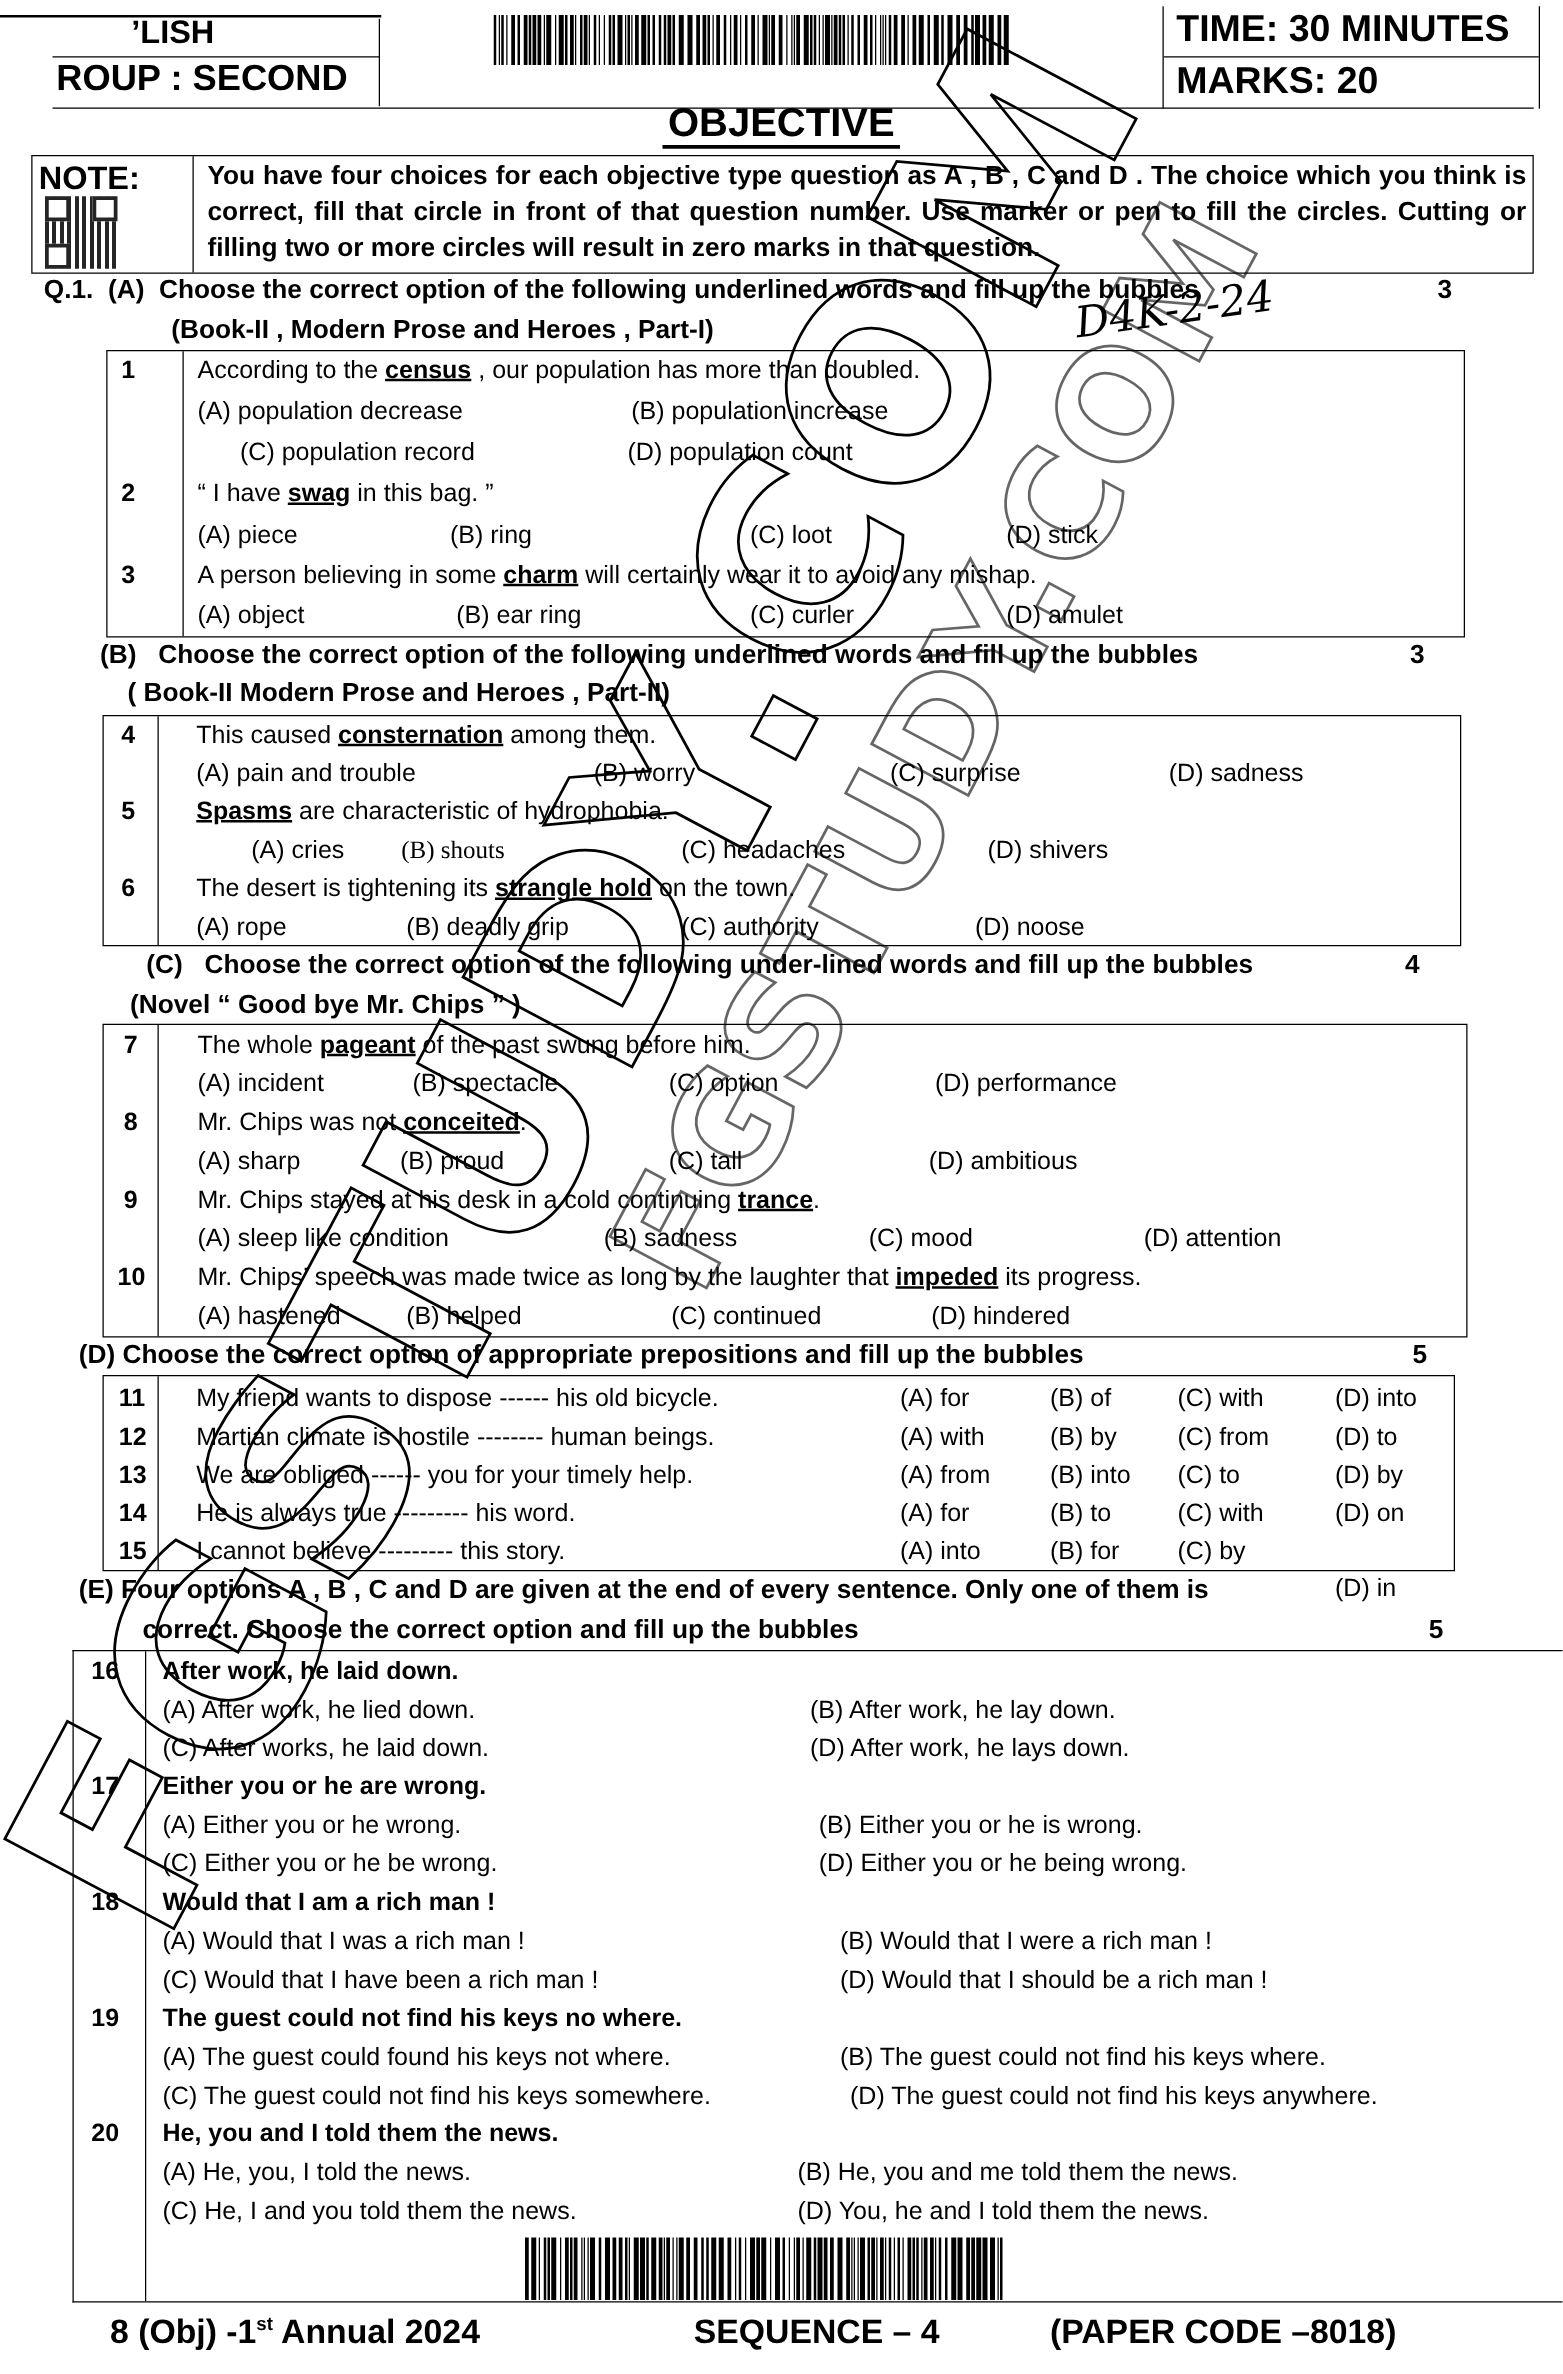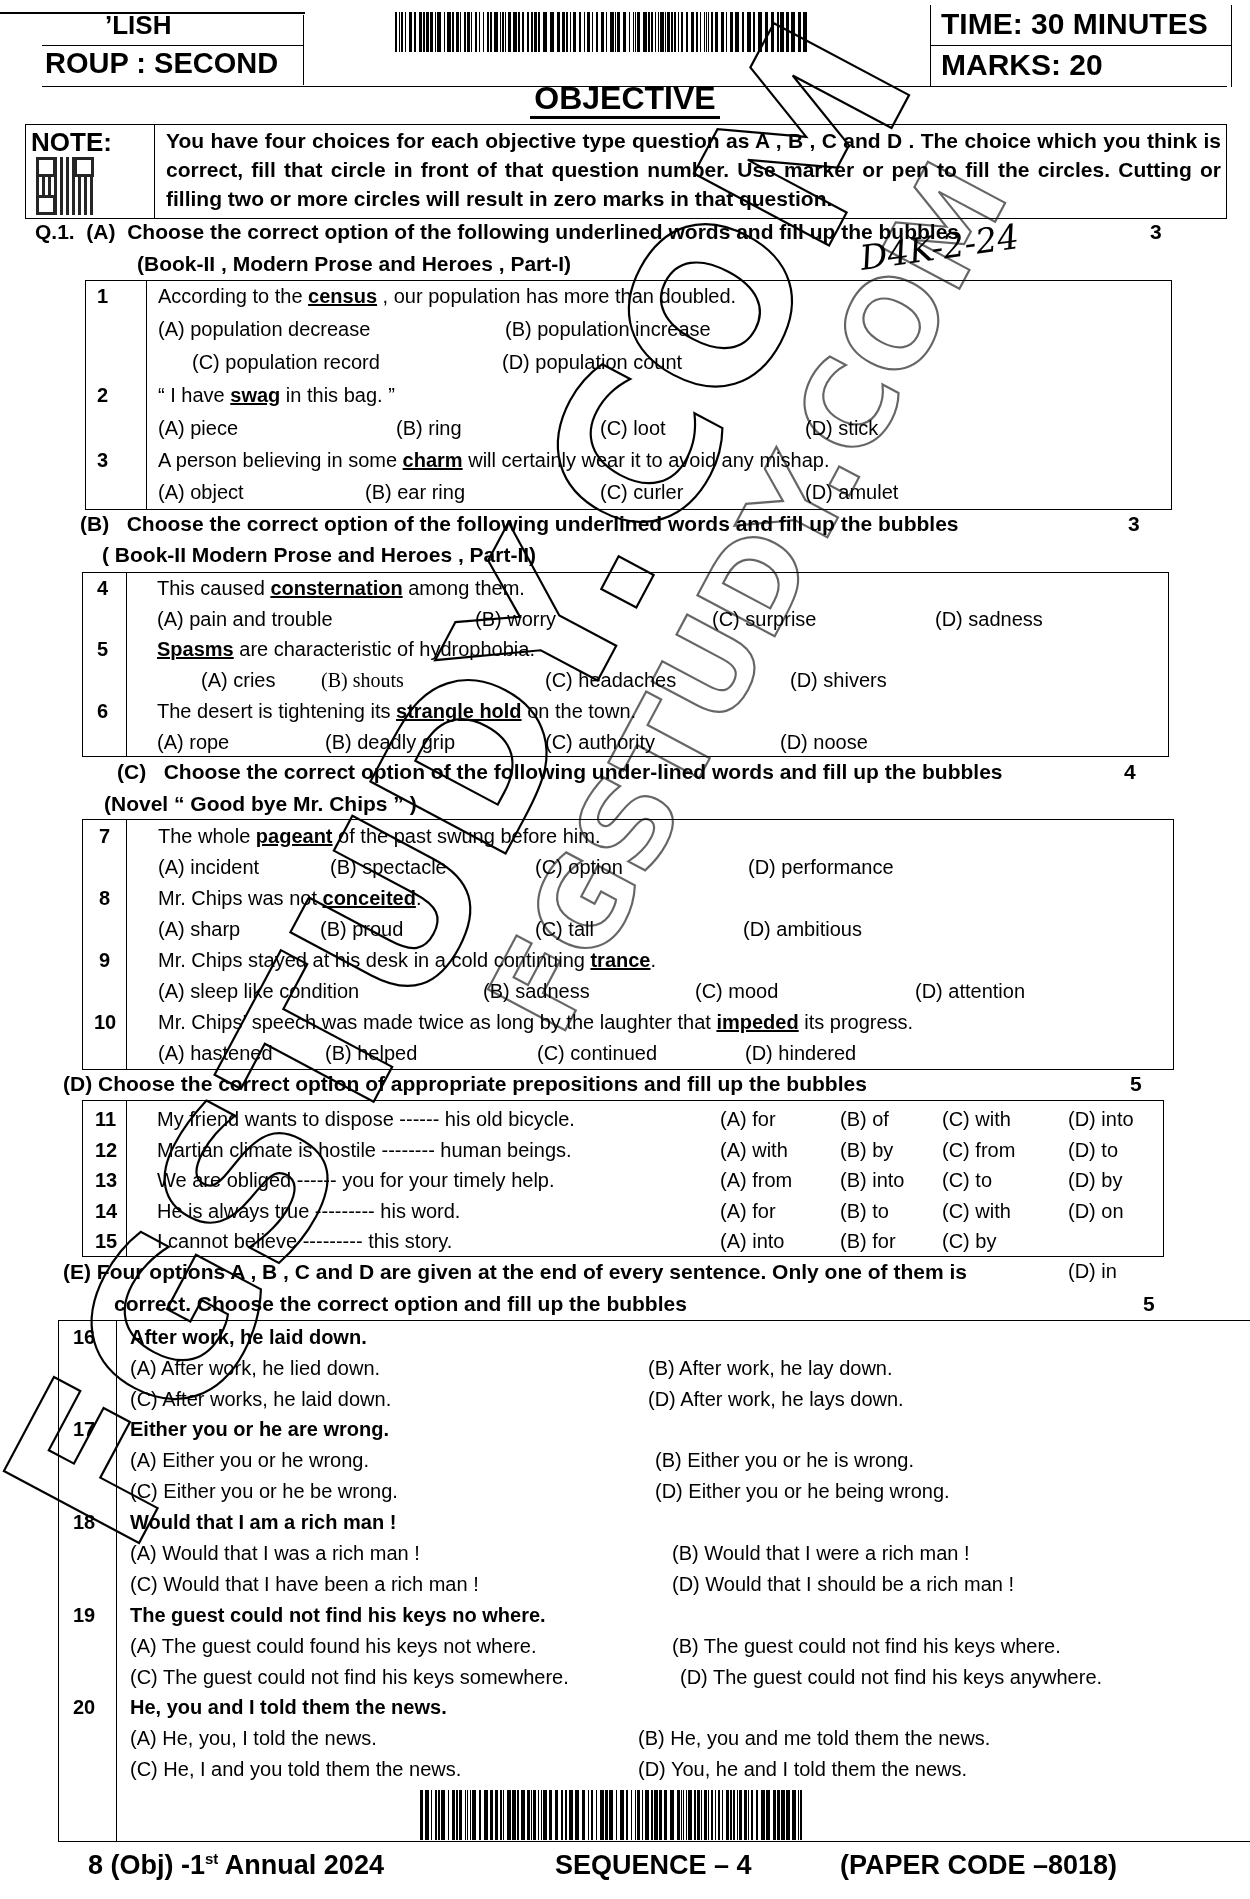--- a/index.html
+++ b/index.html
@@ -206,21 +206,21 @@
 <div id="secA">
     <div class="qn" style="left:97px;top:285px;">1</div>
     <div class="qt abs" style="left:158px;top:285px;"><span>According to the </span><span class="u">census</span><span> , our population has more than doubled.</span></div>
     <div class="opt" style="left:158px;top:318px;">(A) population decrease</div>
     <div class="opt" style="left:505px;top:318px;">(B) population increase</div>
     <div class="opt" style="left:176px;top:351px;margin-left:16px;">(C) population record</div>
     <div class="opt" style="left:502px;top:351px;">(D) population count</div>
     <div class="qn" style="left:97px;top:384px;">2</div>
     <div class="qt abs" style="left:158px;top:384px;"><span>“  I have </span><span class="u">swag</span><span> in this bag. ”</span></div>
     <div class="opt" style="left:158px;top:417px;">(A) piece</div>
-    <div class="opt" style="left:360px;top:417px;margin-left:36px;">(B) ring</div>
+    <div class="opt" style="left:360px;top:417px;">(B) ring</div>
     <div class="opt" style="left:600px;top:417px;">(C) loot</div>
     <div class="opt" style="left:805px;top:417px;">(D) stick</div>
     <div class="qn" style="left:97px;top:449px;">3</div>
     <div class="qt abs" style="left:158px;top:449px;"><span>A person believing in some </span><span class="u">charm</span><span> will certainly wear it to avoid any mishap.</span></div>
     <div class="opt" style="left:158px;top:481px;">(A) object</div>
     <div class="opt" style="left:365px;top:481px;">(B) ear ring</div>
     <div class="opt" style="left:600px;top:481px;">(C) curler</div>
     <div class="opt" style="left:805px;top:481px;">(D) amulet</div>
   </div>
 

